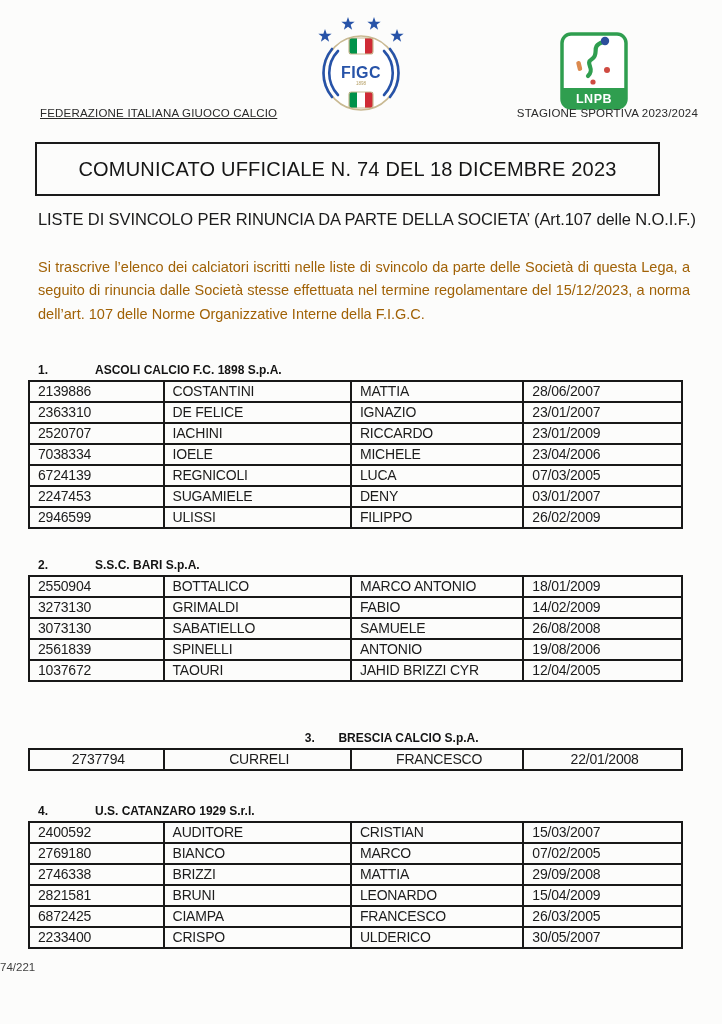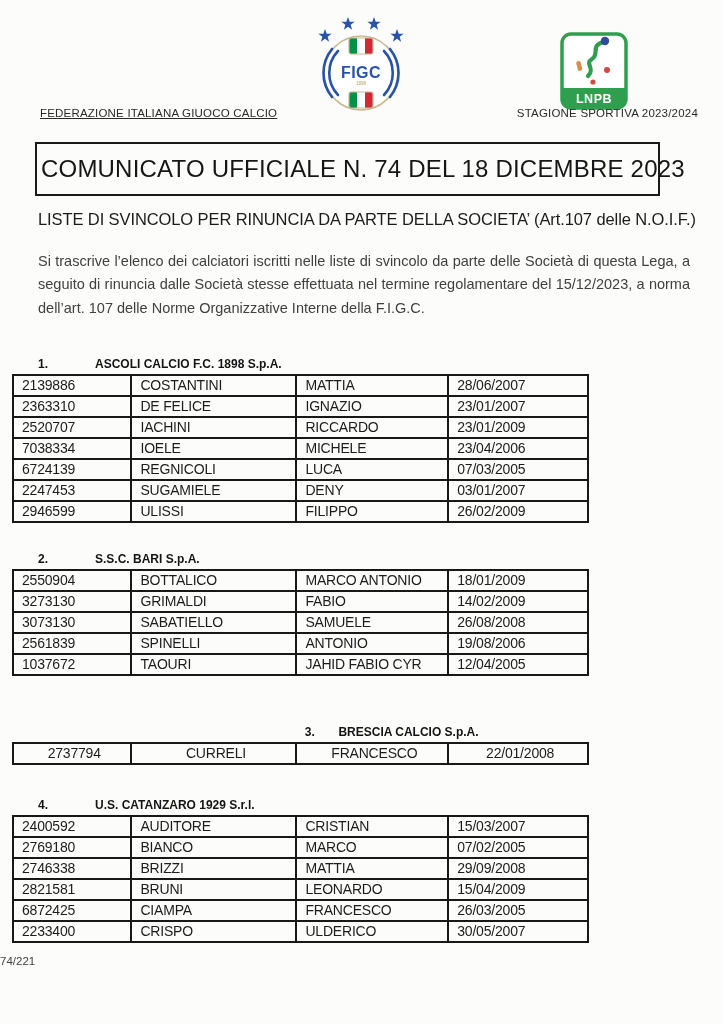--- a/index.html
+++ b/index.html
@@ -19,48 +19,48 @@
   .hdr-left  { left:40px;text-decoration:underline; }
   .hdr-right { right:24px; }
   .figc-logo { position:absolute; left:50%; transform:translateX(-50%); top:13px; }
   .lnpb-logo { position:absolute; right:94px; top:32px; }
   
   .title-box {
     margin:12px 62px 0 35px;
     border:2px solid #1a1a1a;
     padding:13px 4px;
     text-align:center;
-    font-size:24px; line-height:24px;
+    font-size:20px; line-height:24px;
     letter-spacing:.2px;
     color:#161616;
     white-space:nowrap;
   }
   .subtitle {
     margin:14px 0 0 38px;
     font-size:16.5px; line-height:19px;
     letter-spacing:-0.1px;
     color:#1b1b1b;
     white-space:nowrap;
   }
   .intro {
-    margin:21px 32px 0 38px;
+    margin:27px 32px 0 38px;
     font-size:14.5px; line-height:23.3px;
     text-align:justify;
-    color:#404040;
+    color:#a16207;
   }
   
   #sections section { margin-top:36px; }
   #sections section:nth-child(2) { margin-top:28px; }
   #sections section:nth-child(3) { margin-top:48px;text-align:center; }
   #sections section:nth-child(4) { margin-top:32px; }
   .sec-head { margin-left:38px; font-weight:bold; font-size:12px; line-height:16px; margin-bottom:2px; color:#141414; }
   .sec-num { display:inline-block; width:57px; }
   table.players {
-    margin-left:12px;
-    width:577px;
+    margin-left:28px;
+    width:655px;
     border-collapse:collapse;
     table-layout:fixed;
   }
   table.players td {
     border:2px solid #181818;
     height:21px;
     padding:0 4px 0 8px;
     font-size:14px;
     letter-spacing:-0.2px;
     line-height:19px;
@@ -222,21 +222,21 @@
             </tr>
             <tr>
               <td>2561839</td>
               <td>SPINELLI</td>
               <td>ANTONIO</td>
               <td>19/08/2006</td>
             </tr>
             <tr>
               <td>1037672</td>
               <td>TAOURI</td>
-              <td>JAHID FABIO CYR</td>
+              <td>JAHID BRIZZI CYR</td>
               <td>12/04/2005</td>
             </tr>
           </tbody>
       </table>
     </section>
 
     <section>
       <div class="sec-head">
         <span class="sec-num">3.</span><span class="sec-club">BRESCIA CALCIO S.p.A.</span>
       </div>

